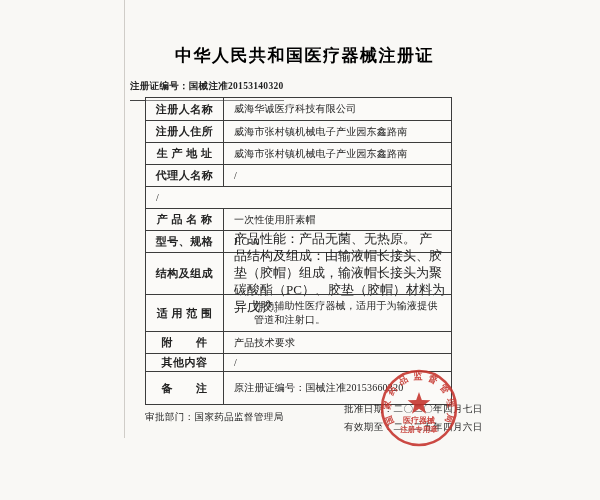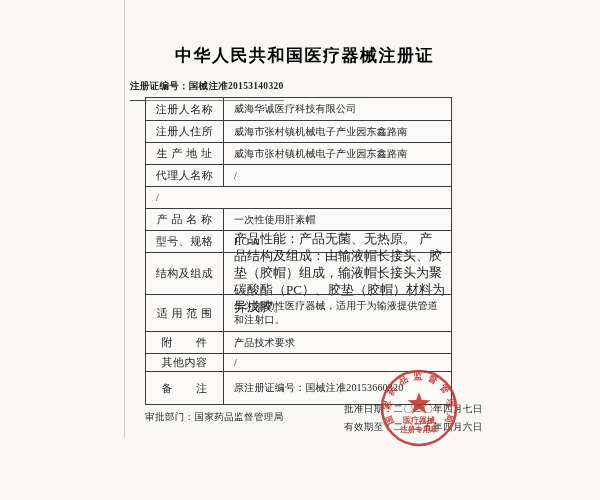--- a/index.html
+++ b/index.html
@@ -31,33 +31,33 @@
     position:absolute; left:145px; top:97px; width:307px;
     border:1.5px solid #3c3c3c;
     display:flex; flex-direction:column;
     background:rgba(255,255,255,.35);
   }
   .trow { display:flex; border-top:1px solid #3c3c3c; }
   .trow:first-child { border-top:none; }
   .tlabel {
     width:78px; flex:0 0 78px;
     display:flex; align-items:center; justify-content:center;
-    font-weight:normal; font-size:11px; letter-spacing:.5px;
+    font-weight:bold; font-size:11px; letter-spacing:.5px;
     border-right:1px solid #3c3c3c;
     text-align:center; padding:0 2px;
   }
   .tvalue {
     flex:1; display:flex; align-items:center;
     font-size:10px; padding:2px 6px 2px 10px;
     letter-spacing:.2px;
   }
   .r0,.r1,.r2,.r3,.r4,.r5,.r6 { height:22px; }
   .r7 { height:42px; }
   .r7 .tvalue { font-size:13px; line-height:1.3; letter-spacing:0; }
-  .r8 { height:37px; }
+  .r8 { height:37px;gap:20px; }
   .r9 { height:22px; }
   .r10 { height:18px; }
   .r11 { height:33px; }
   .footer-line { position:absolute; font-size:9.5px; font-weight:normal; letter-spacing:.4px; }
   .f-dept  { left:145px; top:411px;text-align:right; }
   .f-date  { left:344px; top:403px; }
   .f-valid { left:344px; top:421px; }
   .seal { position:absolute; left:369px; top:358px; width:100px; height:100px; opacity:.88; }
 </style>
 </head>

